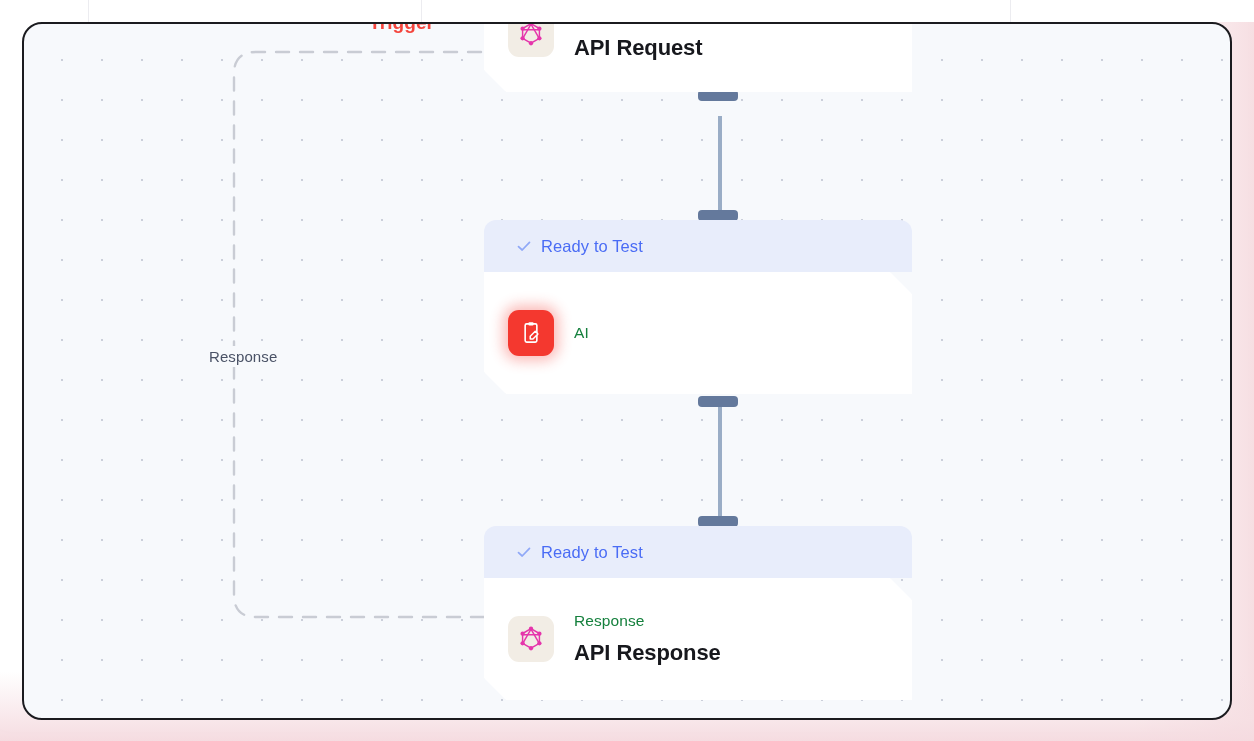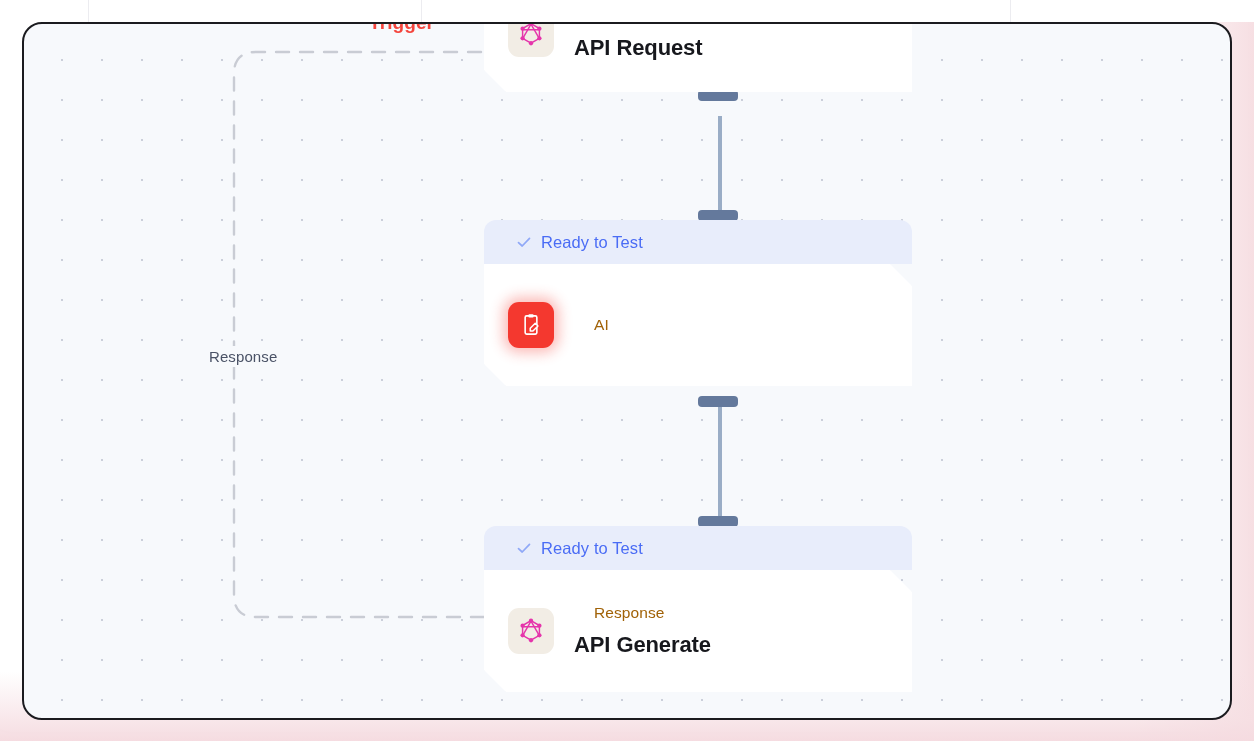--- a/index.html
+++ b/index.html
@@ -147,21 +147,21 @@
   }
 
   
   .node {
     position: absolute;
     width: 428px;
     z-index: 5;
   }
   .node-status {
     position: relative;
-    height: 44px;
+    height: 52px;
     background: #e8edfb;
     border-radius: 12px 12px 0 0;
     display: flex;
     align-items: center;
     padding-left: 32px;
     box-sizing: border-box;
     gap: 9px;
   }
   .check-icon {
     display: block;
@@ -213,24 +213,23 @@
     background: #f2ede5;
   }
   .node-icon.ai {
     background: #f4382f;
     box-shadow: 0 0 13px 5px rgba(244,56,47,0.33);
   }
 
   .node-text { display: flex; flex-direction: column; gap: 10px; }
   .node-kind {
     font-size: 15.5px;
-    color: #a16207;
+    color: #15803d;
     font-weight: 400;
     letter-spacing: 0.1px;
-    margin-left: 20px;
   }
   .node-title {
     font-size: 22px;
     color: #17181d;
     font-weight: 700;
     letter-spacing: -0.1px;
   }
 </style>
 </head>
 <body>
@@ -336,19 +335,19 @@
               <circle cx="19.2" cy="7.4" r="1.85"></circle>
               <circle cx="19.2" cy="15.7" r="1.85"></circle>
               <circle cx="12" cy="19.9" r="1.85"></circle>
               <circle cx="4.8" cy="15.7" r="1.85"></circle>
               <circle cx="4.8" cy="7.4" r="1.85"></circle>
             </g>
           </svg>
         </div>
         <div class="node-text">
           <span class="node-kind">Response</span>
-          <span class="node-title">API Generate</span>
+          <span class="node-title">API Response</span>
         </div>
       </div>
     </div>
 
   </div>
 </div>
 
 </body></html>

